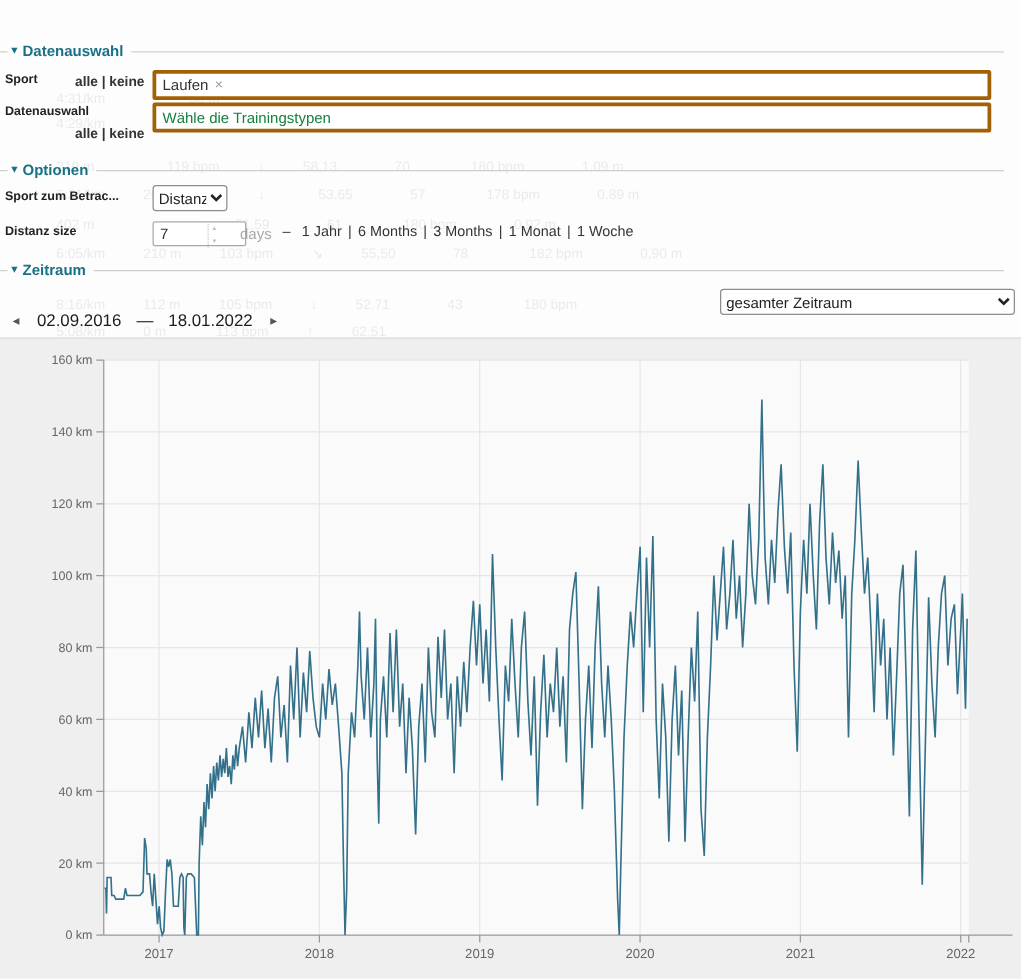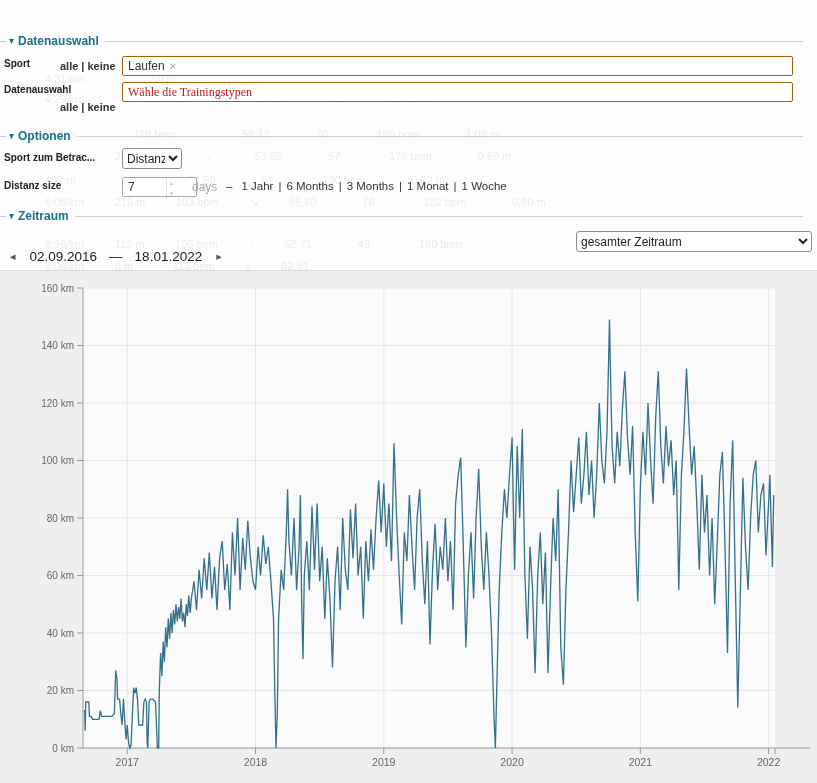--- a/index.html
+++ b/index.html
@@ -21,23 +21,23 @@
   .sec-line.grow{flex:1 1 auto;margin:0 0 0 6px;}
   .sec-tri{color:#1a7086;font-size:10px;margin-right:4px;line-height:1;}
   .sec-label{font-size:12px;font-weight:bold;color:#1a7086;white-space:nowrap;}
 
   .row-label{font-size:10px;font-weight:bold;color:#222;white-space:nowrap;}
   .mini-links{font-size:11px;font-weight:bold;color:#333;white-space:nowrap;}
   .mini-links .lnk{cursor:pointer;}
   .mini-links .sep{color:#333;margin:0 3px;}
 
   .text-input{position:absolute;left:122px;right:24px;height:18px;background:#fff;
-    border:1px solid #a16207;border-radius:2px;display:flex;align-items:center;
+    border:3px solid #a16207;border-radius:2px;display:flex;align-items:center;
     padding:0 5px;font-size:12px;color:#333;}
-  .text-input .placeholder{color:#b91c1c;font-family:Liberation Serif, serif;}
+  .text-input .placeholder{color:#15803d;}
   .tag{display:flex;align-items:center;gap:5px;}
   .tag .x{color:#9a9a9a;font-size:11px;cursor:pointer;}
 
   select{font-family:inherit;font-size:12px;color:#222;background:#fff;
     border:1px solid #8d8d8d;border-radius:3px;height:21px;}
 
   .win-input{position:absolute;left:122px;top:177px;width:56px;height:18px;
     border:1px solid #a9a9a9;border-radius:2px;background:#fff;font-family:inherit;
     font-size:12px;color:#333;padding:0 12px 0 5px;}
   .spinner{position:absolute;left:166px;top:179px;width:9px;height:15px;

